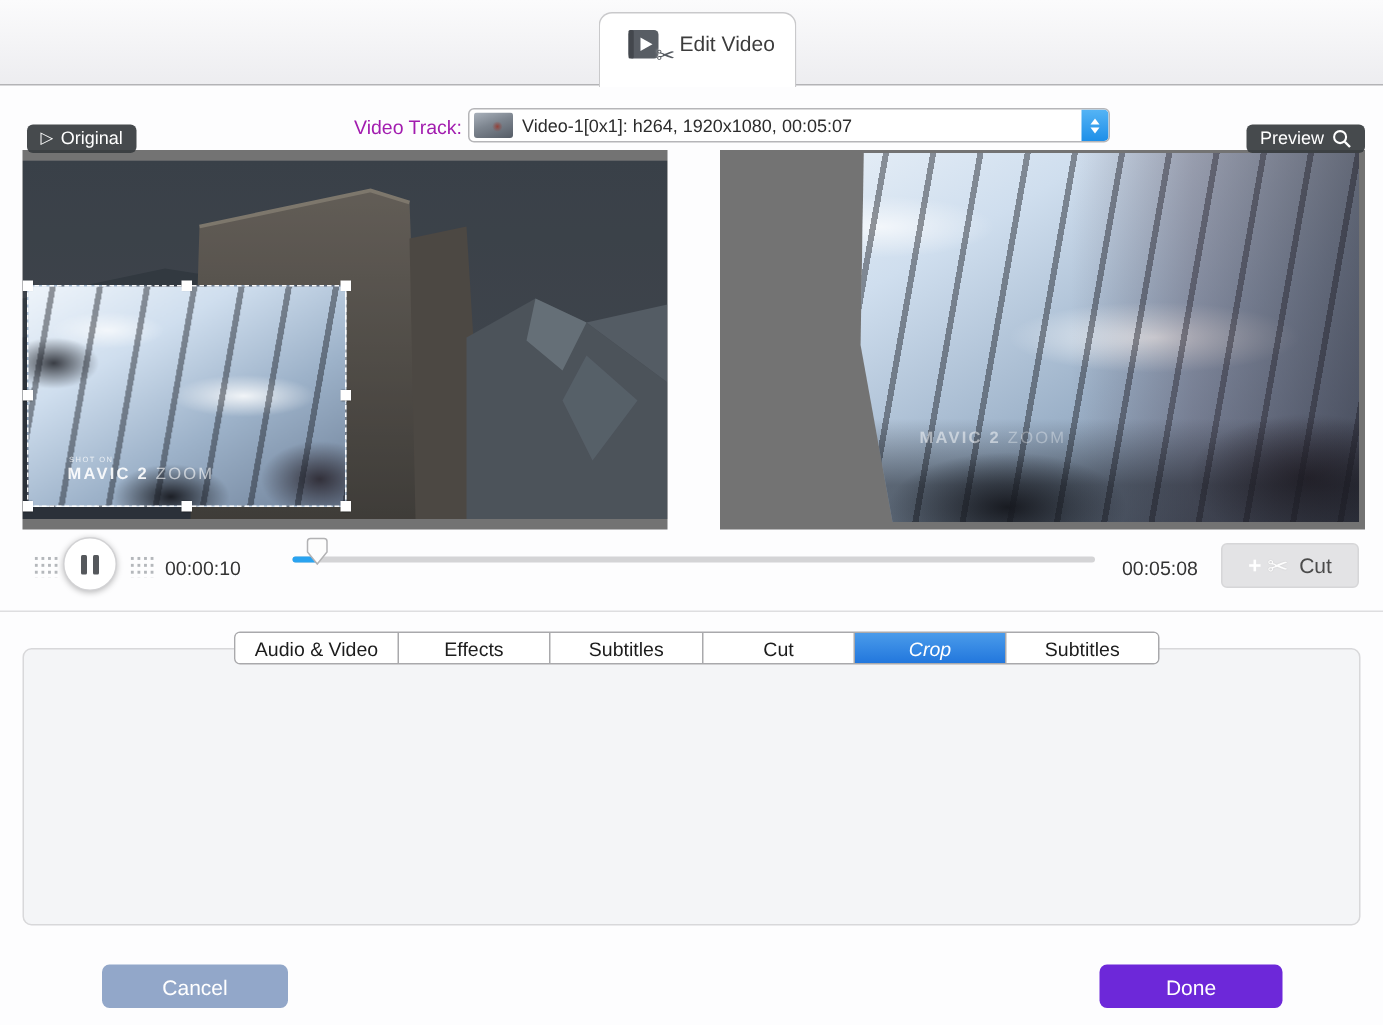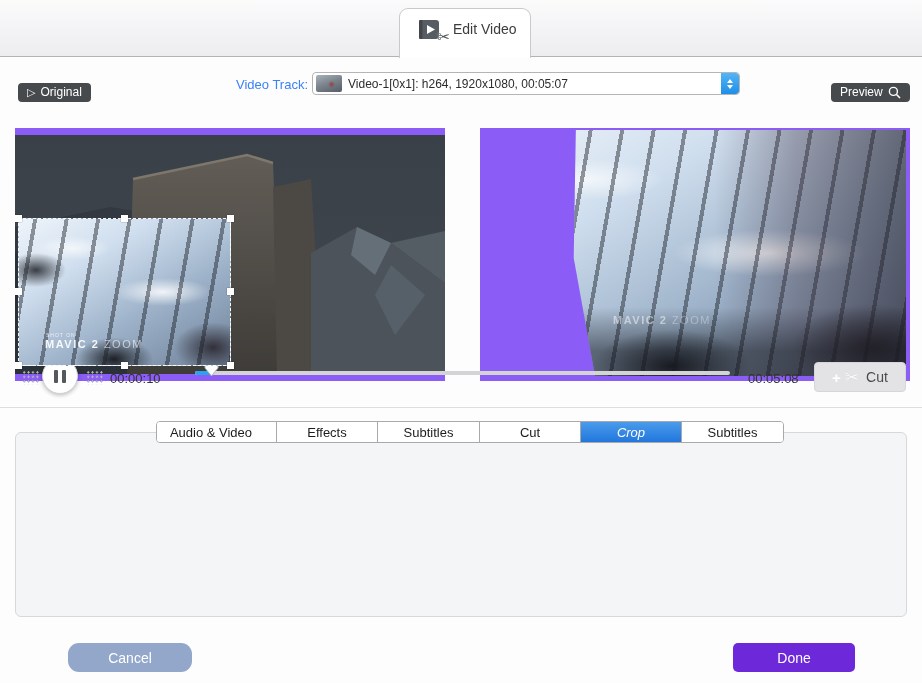--- a/index.html
+++ b/index.html
@@ -10,37 +10,37 @@
   
   .header { left:0; top:0; width:922px; height:57px;
     background:linear-gradient(#fbfbfc,#ededf0); border-bottom:1px solid #b3b3b6; z-index:1; }
   .top-tab { display:flex; align-items:center; gap:9px; height:34px; top:12px; cursor:default; }
   .top-tab .tab-label { font-size:14px; color:#3c3c3c; }
   .active-tab-bg { left:399px; top:8px; width:132px; height:50px; background:#fff;
     border:1px solid #c9c9cb; border-bottom:none; border-radius:9px 9px 0 0; z-index:2; }
   .doc-icon { width:27px; height:27px; position:relative; }
 
   
-  .vt-label { font-size:13px; color:#3b82f6; }
+  .vt-label { font-size:13px; color:#a21caf; }
   .select { background:#fff; border:1px solid #b5b5b8; border-radius:4px; display:flex; align-items:center; overflow:hidden; }
   .sel-cap { margin-left:auto; width:18px; align-self:stretch; background:linear-gradient(#55b4f5,#1e8fe8);
     border-radius:0 3px 3px 0; display:flex; flex-direction:column; align-items:center; justify-content:center; gap:2px; }
   .caret-up { width:0; height:0; border-left:3.5px solid transparent; border-right:3.5px solid transparent; border-bottom:4px solid #fff; }
   .caret-dn { width:0; height:0; border-left:3.5px solid transparent; border-right:3.5px solid transparent; border-top:4px solid #fff; }
   .vt-thumb { width:26px; height:17px; border-radius:2px; margin:0 6px 0 3px; flex:none;
     background: radial-gradient(circle 5px at 60% 55%, rgba(150,60,50,.9), rgba(150,60,50,0) 70%),
                 linear-gradient(160deg,#aab2bc 0%, #7d858f 45%, #555c66 100%); }
   .select .sel-text { font-size:12px; color:#2c2c2c; white-space:nowrap; }
 
   
   .badge { background:rgba(56,60,64,.93); color:#fff; font-size:12px; height:19px; line-height:19px;
     padding:0 9px; border-radius:4px; z-index:6; display:flex; align-items:center; gap:5px; }
 
   
-  .preview { background:#8b5cf6; overflow:hidden;margin-top:28px; }
+  .preview { background:#737373; overflow:hidden; }
   .snow-texture {
     background:
       repeating-linear-gradient(100deg, rgba(25,28,35,0) 0 14px, rgba(25,28,35,.45) 14px 18px, rgba(25,28,35,0) 18px 31px),
       radial-gradient(ellipse 22% 18% at 8% 35%, rgba(30,32,38,.85), transparent 65%),
       radial-gradient(ellipse 30% 24% at 45% 96%, rgba(22,24,30,.95), transparent 62%),
       radial-gradient(ellipse 30% 28% at 92% 88%, rgba(42,38,46,.9), transparent 62%),
       radial-gradient(ellipse 38% 16% at 68% 50%, rgba(255,255,255,.85), transparent 60%),
       radial-gradient(ellipse 30% 14% at 25% 20%, rgba(255,255,255,.7), transparent 60%),
       linear-gradient(150deg,#eef4fa 0%, #cfdeee 30%, #9db2c9 62%, #6f8199 100%);
   }
@@ -89,21 +89,21 @@
   .num-input { display:flex; height:21px; border:1px solid #b5b5b8; border-radius:3px; background:#fff; overflow:hidden; }
   .num-input input { border:none; outline:none; width:46px; font-size:12px; padding-left:6px;
     font-family:"Liberation Sans", sans-serif; color:#222; }
   .num-stepper { width:17px; border-left:1px solid #c6c6c8; background:linear-gradient(#fff,#f0f0f2);
     display:flex; flex-direction:column; align-items:center; justify-content:center; gap:2px; cursor:pointer; }
   .num-stepper .g-up { width:0; height:0; border-left:3px solid transparent; border-right:3px solid transparent; border-bottom:4px solid #7d7d80; }
   .num-stepper .g-dn { width:0; height:0; border-left:3px solid transparent; border-right:3px solid transparent; border-top:4px solid #7d7d80; }
 
   
   .btn { border:none; border-radius:5px; color:#fff; font-size:14px; font-family:"Liberation Sans", sans-serif; cursor:pointer; }
-  .btn-cancel { background:#92a7c9;border-radius:11px; }
+  .btn-cancel { background:#92a7c9; }
   .btn-done { background:#6d28d9; }
 </style>
 </head>
 <body>
 
 <div class="abs header"></div>
 <div class="abs active-tab-bg"></div>
 
 <div class="abs top-tab" style="left:274px;">
   <span class="doc-icon">
@@ -255,21 +255,21 @@
 </div>
 
 <div class="abs hr" style="left:0; top:407px; width:922px;"></div>
 
 <div class="abs panel" style="left:15px; top:432px; width:892px; height:185px;"></div>
 
 <div class="abs segbar" style="left:156px; top:421px;">
   <div class="seg" style="width:108px;text-align:right;">
       <span>Audio &amp; Video</span>
     </div>
-  <div class="seg" style="width:101px;margin-left:11px;">
+  <div class="seg" style="width:101px;">
       <span>Effects</span>
     </div>
   <div class="seg" style="width:102px;">
       <span>Subtitles</span>
     </div>
   <div class="seg" style="width:101px;">
       <span>Cut</span>
     </div>
   <div class="seg active" style="width:101px;font-style:italic;">
       <span>Crop</span>

